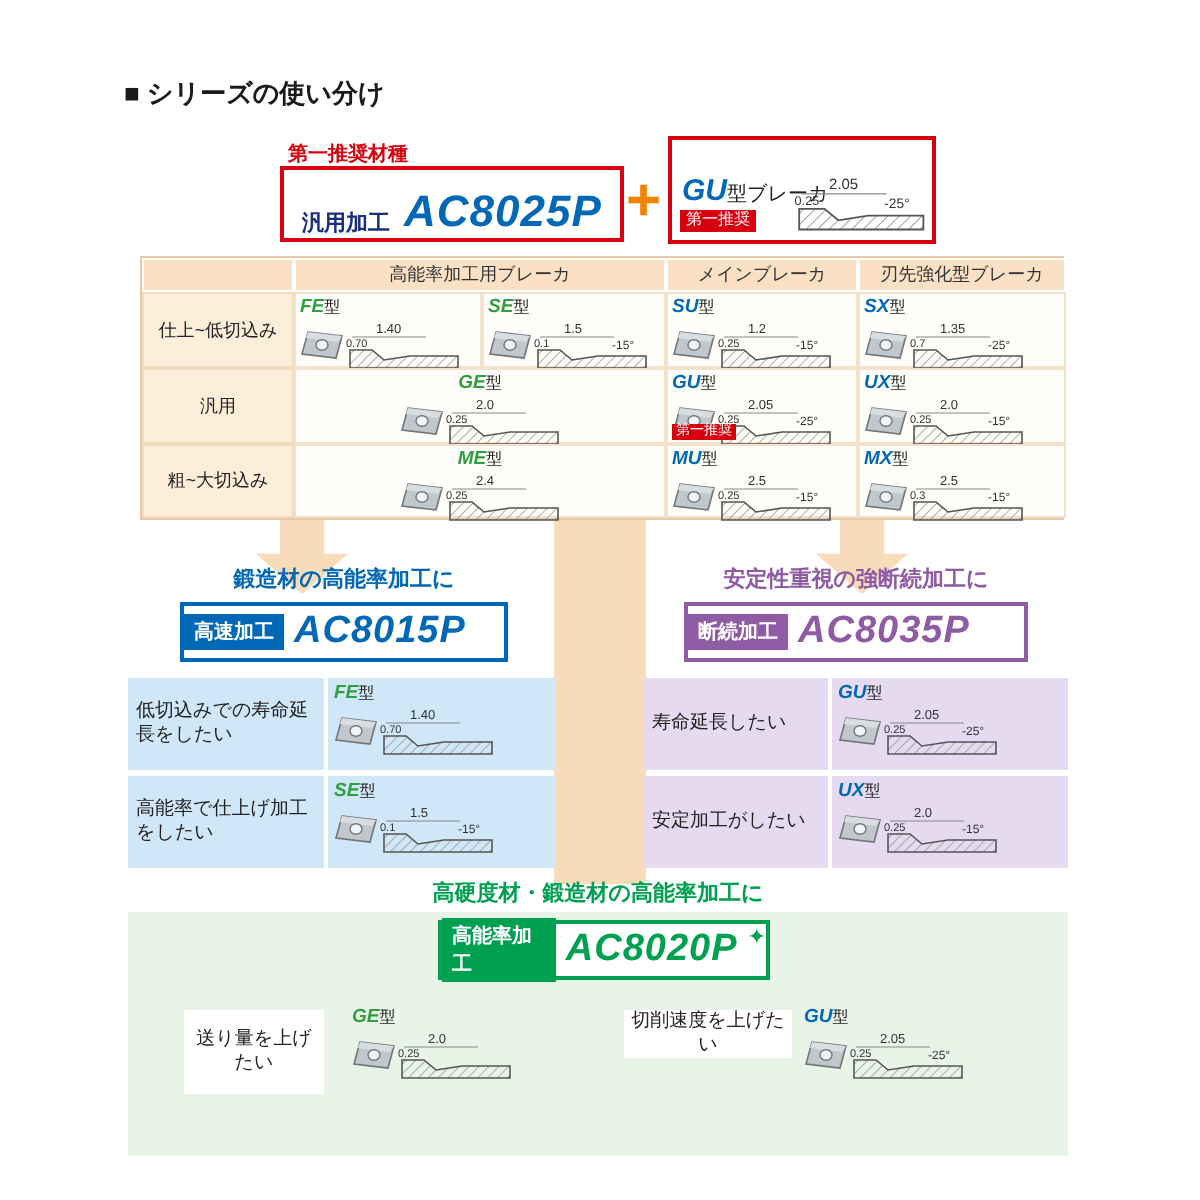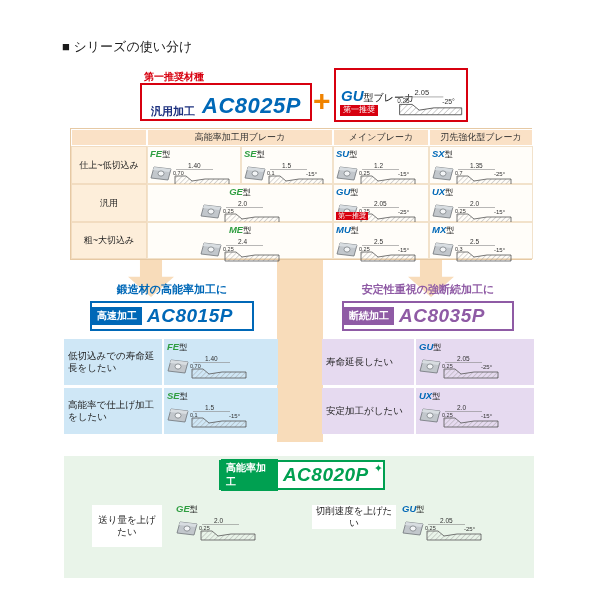--- a/index.html
+++ b/index.html
@@ -1,21 +1,21 @@
 <!DOCTYPE html>
 <html><head>
 <meta charset="utf-8">
 <style>
   * { margin:0; padding:0; box-sizing:border-box; }
   html,body { width:600px; height:600px; }
   body { background:#fff; font-family:"Liberation Sans","DejaVu Sans",sans-serif; position:relative; overflow:hidden; color:#222; }
   .abs { position:absolute; }
 
   
-  .page-title { left:62px; top:38px; font-size:13px; font-weight:normal; color:#1a1a1a; }
+  .page-title { left:62px; top:38px; font-size:13px; font-weight:bold; color:#1a1a1a; }
 
   
   .band { left:277px; top:254px; width:46px; height:188px; background:#f8dcba; }
   .blockarrow { width:46px; height:42px; background:#f8dcba;
     clip-path:polygon(26% 0,74% 0,74% 52%,100% 52%,50% 100%,0 52%,26% 52%); }
   .arrowL { left:128px; top:255px; }
   .arrowR { left:408px; top:255px; }
 
   
   .top-note { left:144px; top:70px; font-size:10px; font-weight:bold; color:#d7000f; }
@@ -455,20 +455,21 @@
                   <text x="15" y="7.5" font-size="6.5" fill="#333">2.0</text>
                   <text x="0" y="14.5" font-size="5.5" fill="#333">0.25</text>
                   <text x="39" y="15.5" font-size="6" fill="#333">-15°</text>
                 </svg></span>
             </div>
         </div>
       </div>
     </div>
   </div>
 
+  <div class="abs bottomHeader">高硬度材・鍛造材の高能率加工に</div>
   <div class="abs bottomPanel"></div>
   <div class="gradeBox bGreen gbBottom">
     <span class="gradeTag bgGreen">高能率加工</span>
     <span class="gradeName greenTxt">AC8020P</span>
     <span class="sparkle">✦</span>
   </div>
   <div class="abs whiteCard" style="left:92px; top:505px; width:70px; height:42px;">送り量を上げたい</div>
   <div class="abs" style="left:176px; top:503px; width:118px;">
     <div class="cname"><b class="nameE">GE</b><span class="kata">型</span></div>
     <div class="cbody">

